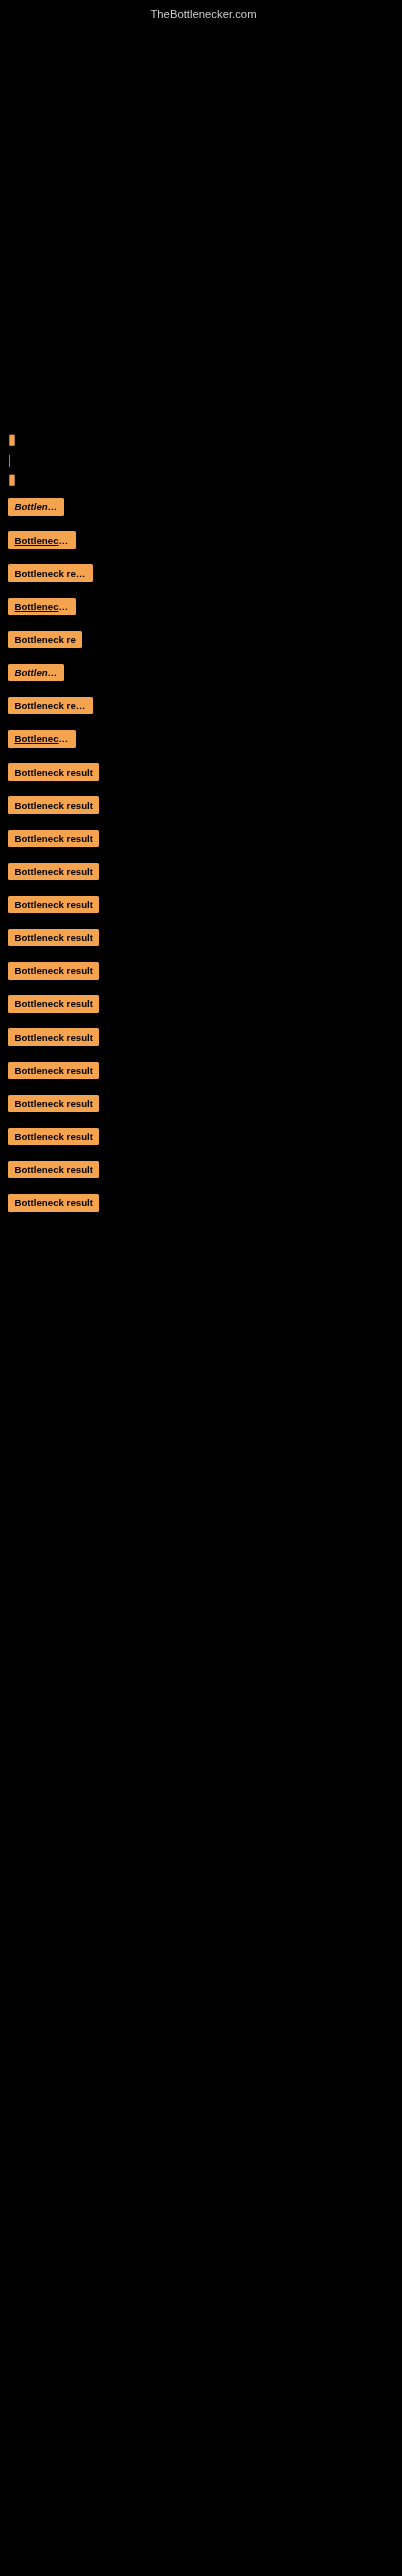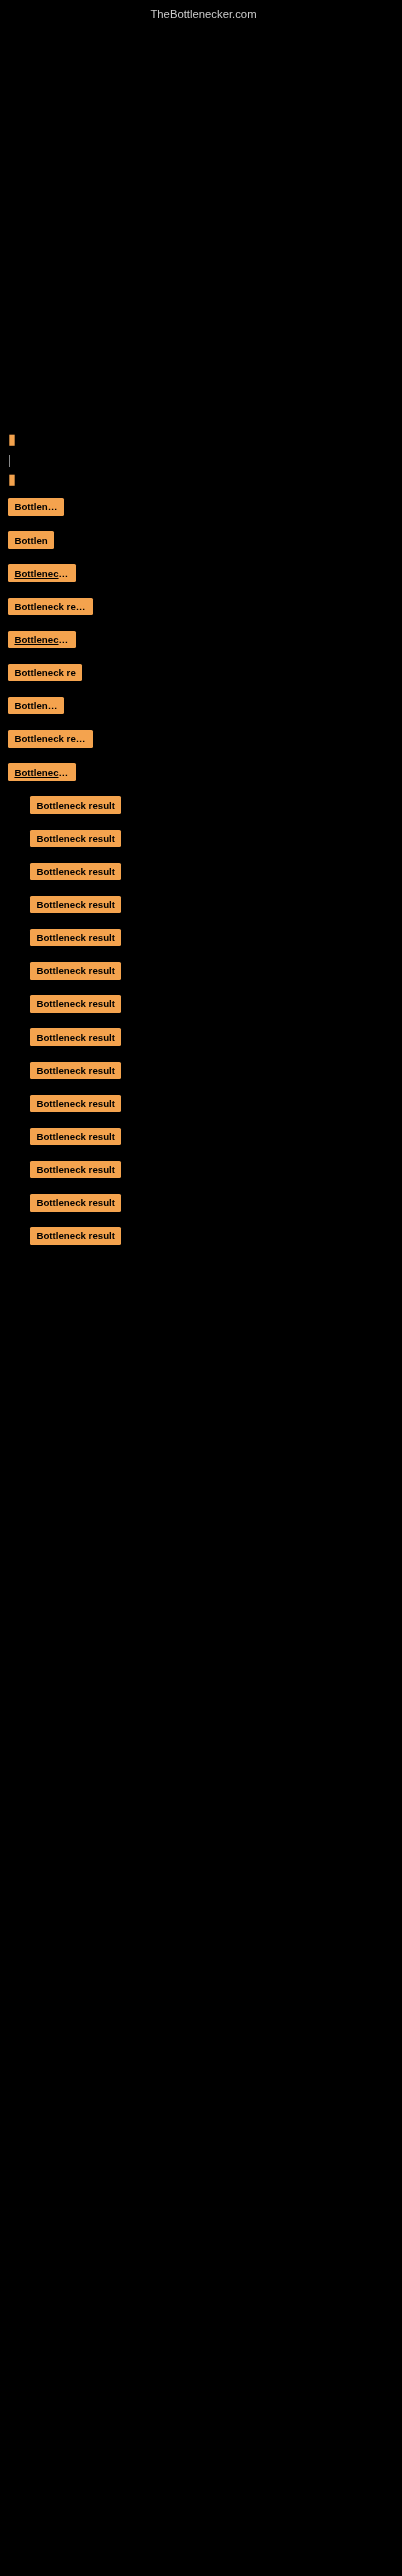--- a/index.html
+++ b/index.html
@@ -41,24 +41,24 @@
       font-weight: bold;
       padding: 3.2px 6.4px;
       border-radius: 1.6px;
       white-space: nowrap;
       overflow: hidden;
       text-overflow: ellipsis;
     }
 
     
     .label-xs { max-width: 36px; }
-    .label-sm { max-width: 56px; }
+    .label-sm { max-width: 56px; font-style: italic; }
     .label-md { max-width: 68px; text-decoration: underline; }
     .label-lg { max-width: 85px; text-align: right; }
-    .label-xl { max-width: 97px; margin-left: 22px; }
+    .label-xl { max-width: 97px; }
 
     .spacer-large {
       height: 403px;
     }
 
     .icon-block {
       color: #f4a34e;
       font-size: 14.5px;
       margin: 8px 0;
     }
@@ -82,23 +82,20 @@
 
   <div style="margin: 4px 0 8px 0;">
     <span class="icon-block">▮</span>
   </div>
 
 
   <div class="bottleneck-section">
     <span class="bottleneck-label label-sm">Bottleneck</span>
   </div>
 
-  <div class="bottleneck-section">
-    <span class="bottleneck-label label-sm">Bottlen</span>
-  </div>
 
   <div class="bottleneck-section">
     <span class="bottleneck-label label-md">Bottleneck r</span>
   </div>
 
   <div class="bottleneck-section">
     <span class="bottleneck-label label-lg">Bottleneck resu</span>
   </div>
 
   <div class="bottleneck-section">

